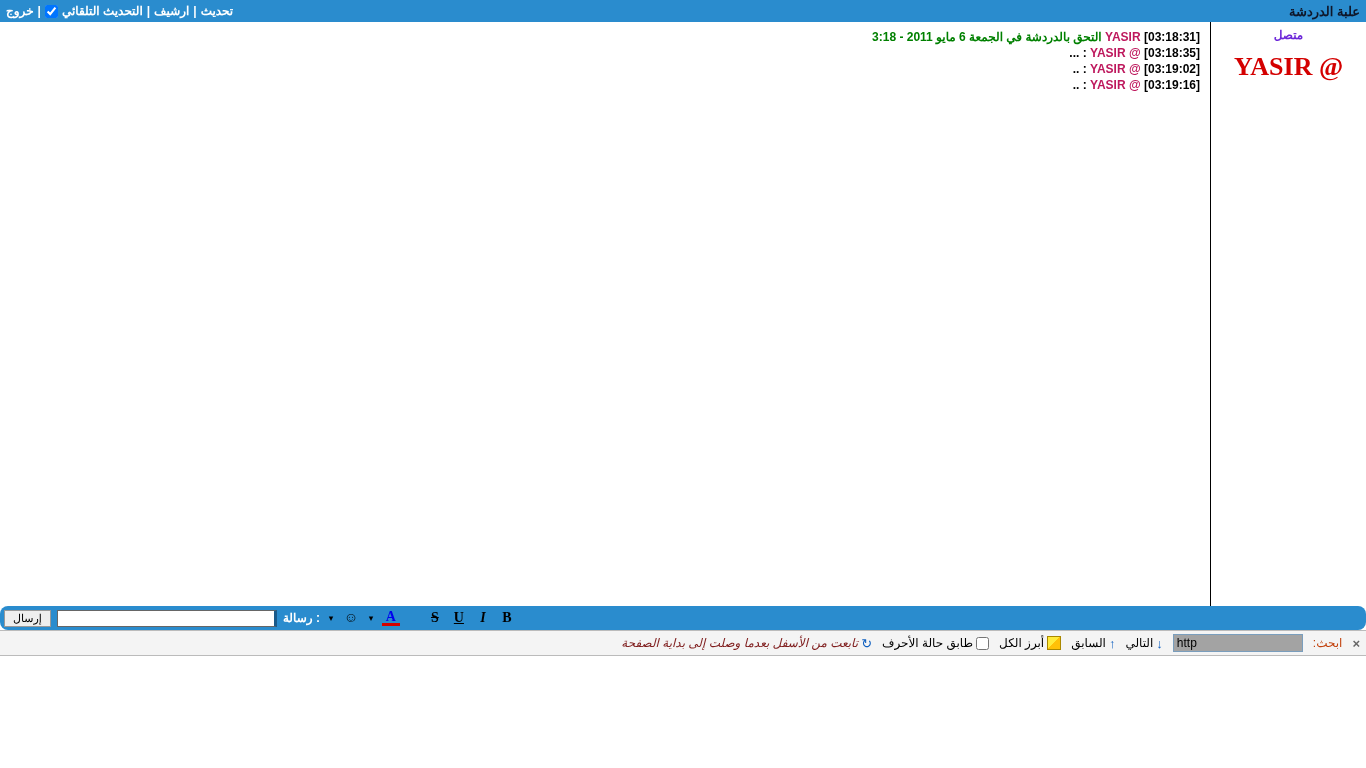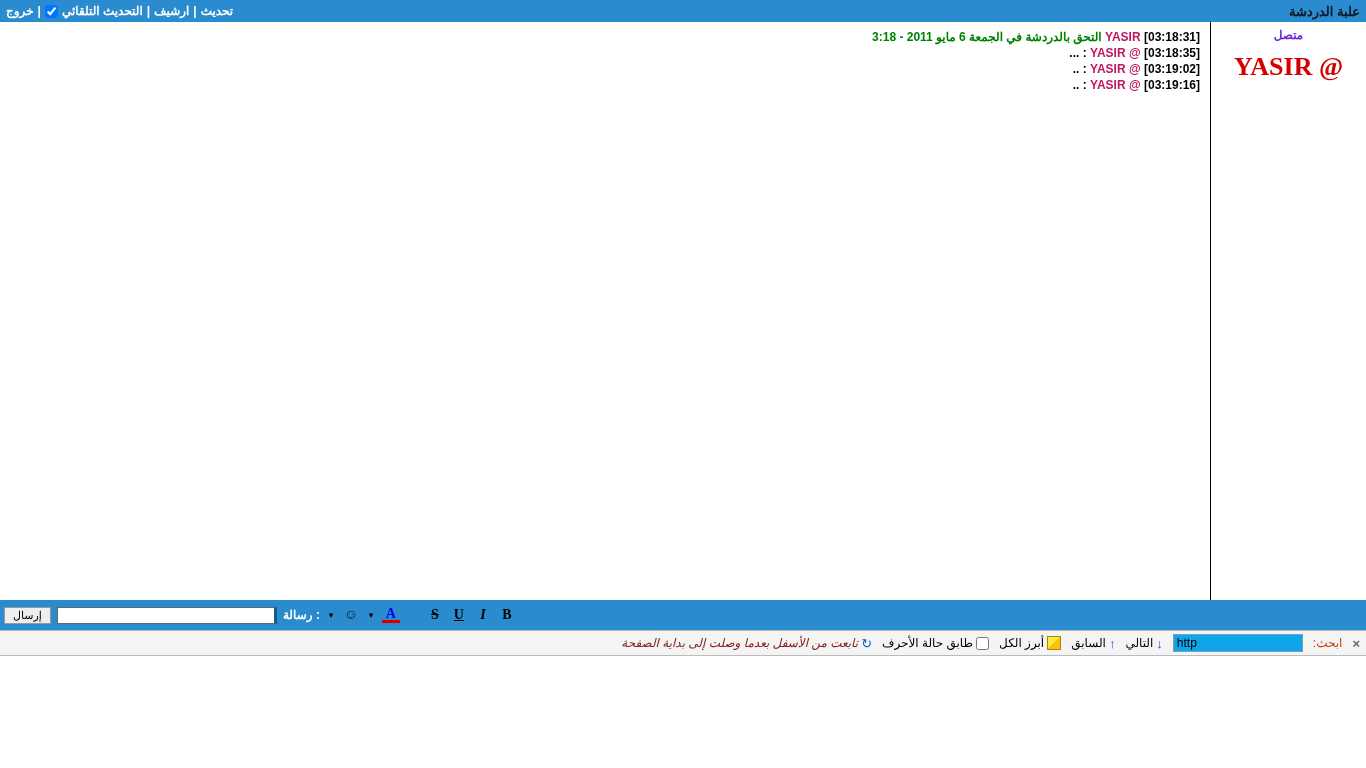--- a/index.html
+++ b/index.html
@@ -87,26 +87,27 @@
   direction: rtl;
   text-align: right;
 }
 .ts { color: #000; font-weight: bold; }
 .uname { color: #be185d; font-weight: bold; }
 .join-text { color: #008000; font-weight: bold; }
 .msg-text { color: #000; font-weight: bold; }
 
 .compose-bar {
   background: #2a8cce;
-  height: 30px;
+  height: 24px;
   display: flex;
   align-items: center;
   direction: ltr;
   padding: 0 4px;
   gap: 6px;
+  border-radius: 8px;
 }
 .compose-bar .send-btn {
   background: #eee;
   border: 1px solid #999;
   font-size: 11px;
   padding: 1px 8px;
   cursor: pointer;
   font-family: Tahoma;
 }
 .compose-bar .msg-input {
@@ -170,21 +171,21 @@
   color: #666;
   cursor: pointer;
   font-size: 13px;
   font-weight: bold;
 }
 .find-bar .find-label { color: #c2410c; }
 .find-bar .find-input {
   width: 130px;
   height: 18px;
   border: 1px solid #7a9ebd;
-  background: #0ea5e9;
+  background: #a3a3a3;
   font-size: 12px;
   padding: 0 3px;
   direction: ltr;
   text-align: left;
 }
 .find-bar .fb-btn {
   display: inline-flex;
   align-items: center;
   gap: 3px;
   cursor: pointer;

